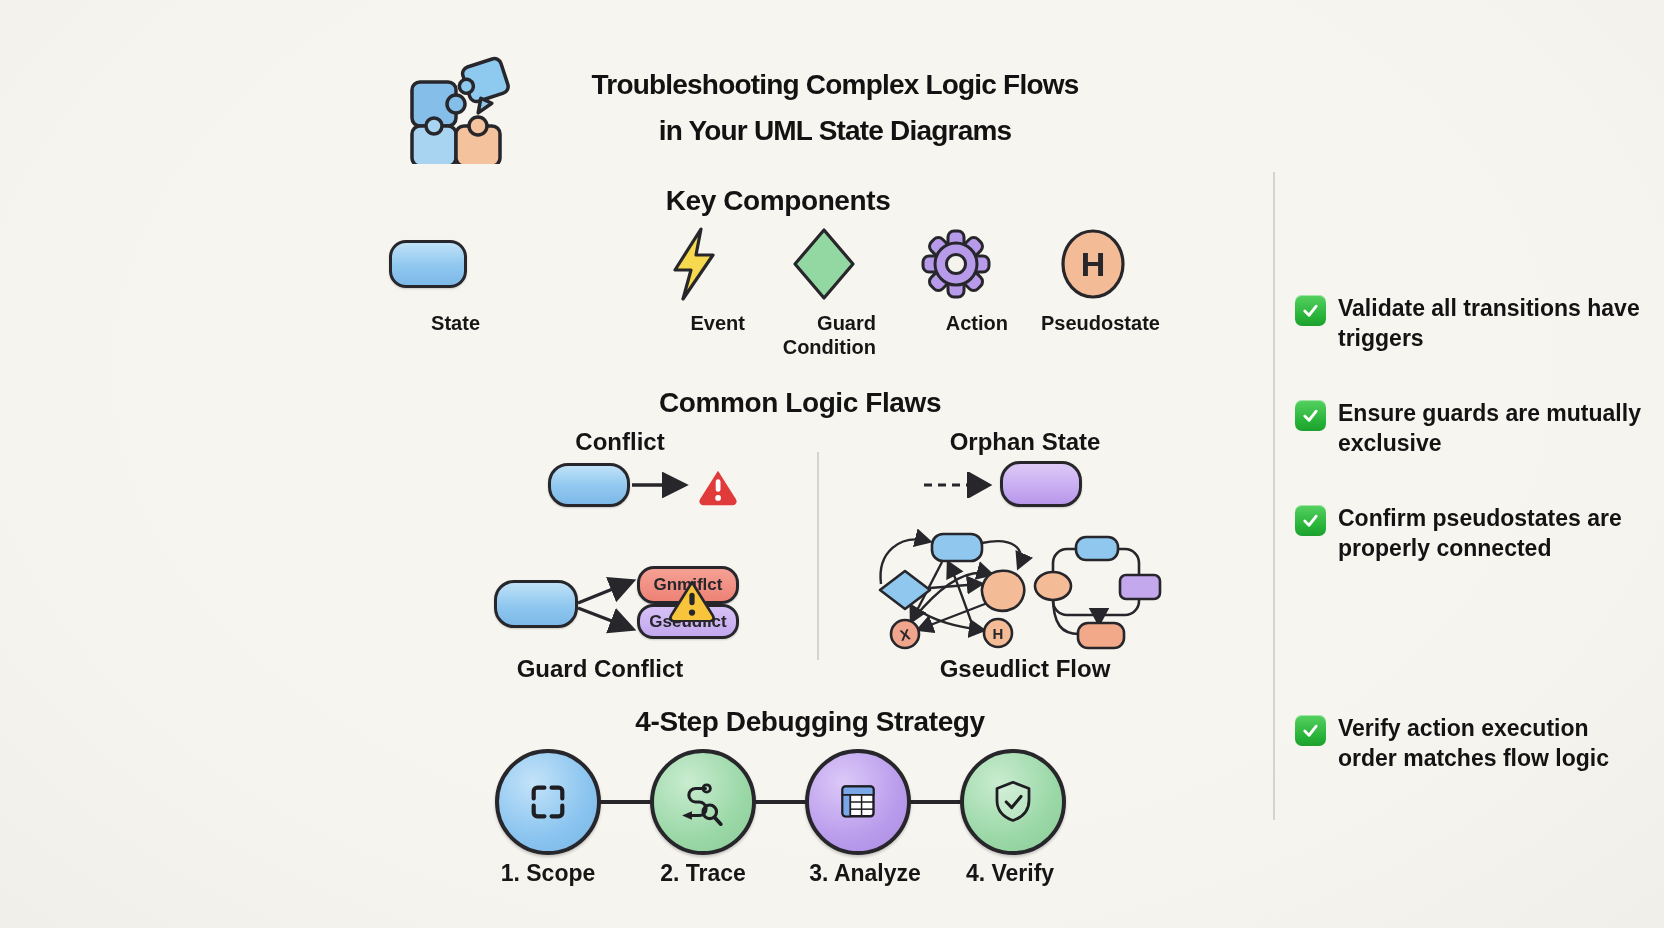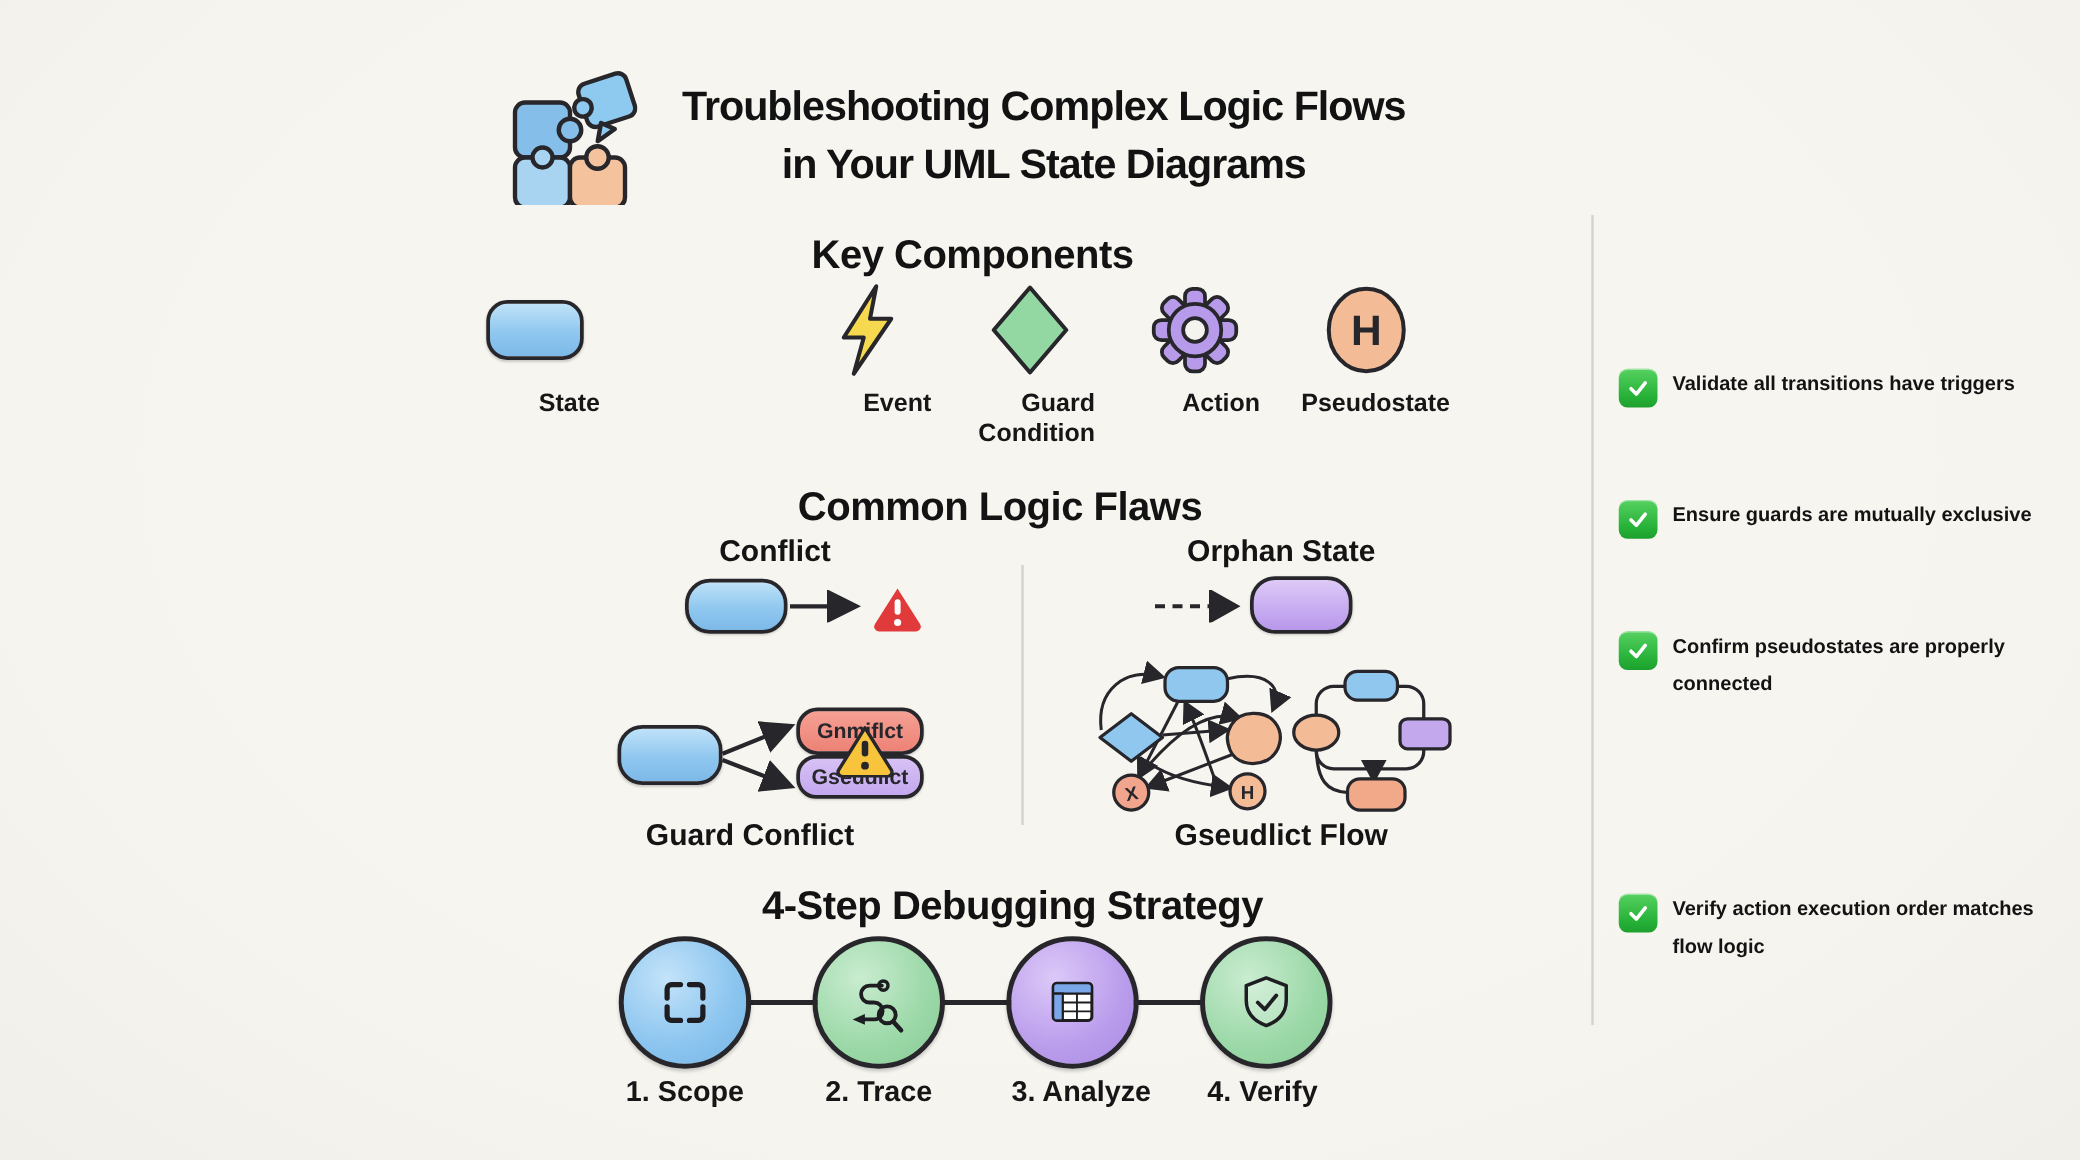--- a/index.html
+++ b/index.html
@@ -3,25 +3,25 @@
 <meta charset="utf-8">
 <style>
   * { margin:0; padding:0; box-sizing:border-box; }
   html,body { width:1664px; height:928px; }
   body { font-family:"Liberation Sans","DejaVu Sans",sans-serif; background:#f5f3ee; overflow:hidden; }
   .canvas { position:relative; width:1664px; height:928px; background:radial-gradient(ellipse at 50% 40%, #f7f5f0 60%, #f1efe9 100%); color:#161616; }
   .abs { position:absolute; }
   .ctr { text-align:center; }
 
   
-  .title-line { font-size:33px; font-weight:800; letter-spacing:-0.8px; line-height:46px; color:#121212; }
+  .title-line { font-size:28px; font-weight:800; letter-spacing:-0.8px; line-height:46px; color:#121212; }
   .title-block { left:430px; top:62px; width:810px; }
 
   
-  .section-h { font-size:32px; font-weight:800; letter-spacing:-0.4px; color:#131313; }
+  .section-h { font-size:28px; font-weight:800; letter-spacing:-0.4px; color:#131313; }
 
   
   .component { width:136px; display:flex; flex-direction:column; align-items:center; }
   .comp-icon-slot { height:76px; display:flex; align-items:center; justify-content:center; }
   .comp-label { margin-top:9px; font-size:20px; font-weight:700; line-height:24px; text-align:right; width:104px; }
 
   
   .pill { border:3px solid #26262b; border-radius:20px; box-shadow:0 1px 2px rgba(0,0,0,.18); }
   .pill-blue   { background:linear-gradient(180deg,#bfe2f8 0%,#8fc7ef 55%,#7db9e8 100%); }
   .pill-purple { background:linear-gradient(180deg,#ddc9f7 0%,#c7abf1 60%,#b897ea 100%); }
@@ -37,21 +37,21 @@
   .circ-blue   { background:radial-gradient(circle at 35% 30%, #c3e3f9 0%, #8ac4ef 60%, #79b6e6 100%); }
   .circ-green  { background:radial-gradient(circle at 35% 30%, #c9ecd0 0%, #9bd8a7 60%, #8acc98 100%); }
   .circ-purple { background:radial-gradient(circle at 35% 30%, #dcc9f8 0%, #ba9cec 60%, #ab8ce4 100%); }
   .step-label { font-size:23px; font-weight:800; }
 
   
   .check-item { display:flex; align-items:flex-start; width:360px; }
   .check-box { flex:0 0 31px; width:31px; height:31px; border-radius:7px; margin-right:12px; margin-top:2px;
                background:linear-gradient(180deg,#56d161 0%,#27b238 70%,#1da02e 100%);
                display:flex; align-items:center; justify-content:center; box-shadow:inset 0 1px 0 rgba(255,255,255,.45); }
-  .check-text { font-size:16px; font-weight:700; line-height:30px; width:312px; color:#131313; }
+  .check-text { font-size:23px; font-weight:700; line-height:30px; width:312px; color:#131313; }
 
   .vline { background:#d6d3cc; }
 </style>
 </head>
 <body>
 
 <div class="canvas">
 
   <svg class="abs" style="left:398px;top:52px" width="112" height="112" viewBox="0 0 112 112">
     <g stroke="#26262b" stroke-width="3.5" stroke-linejoin="round">

